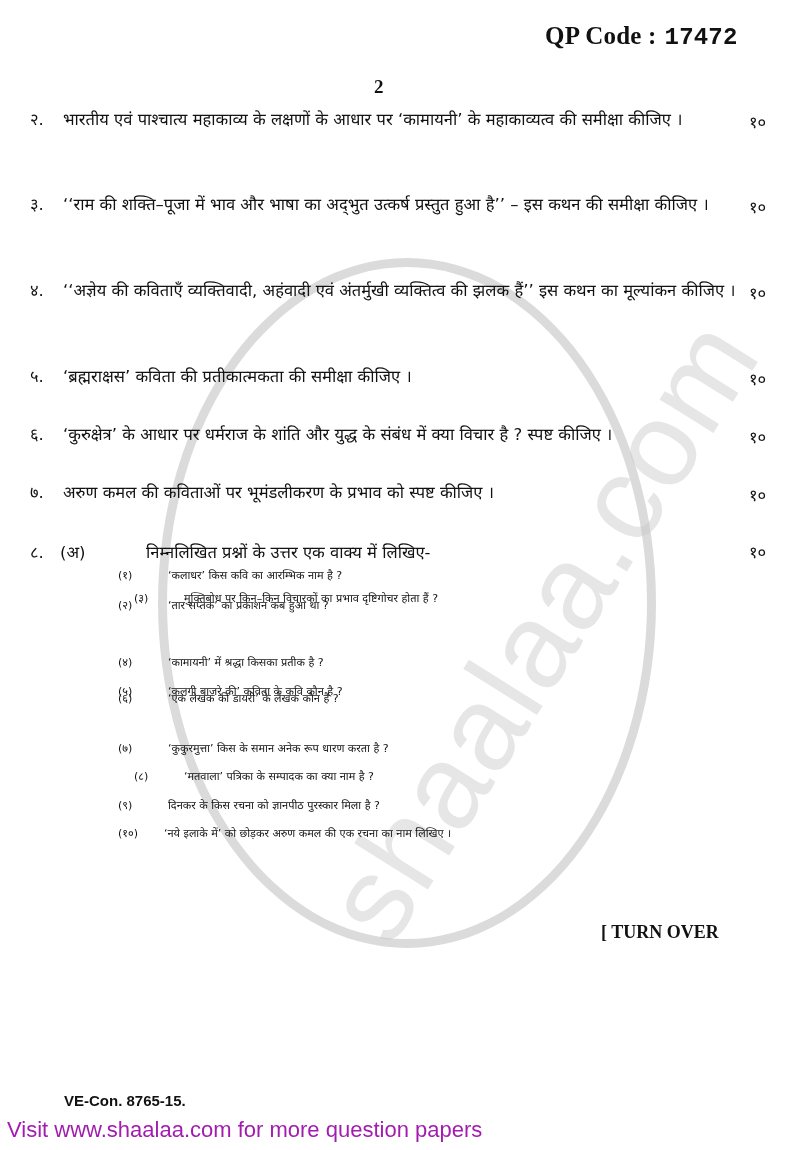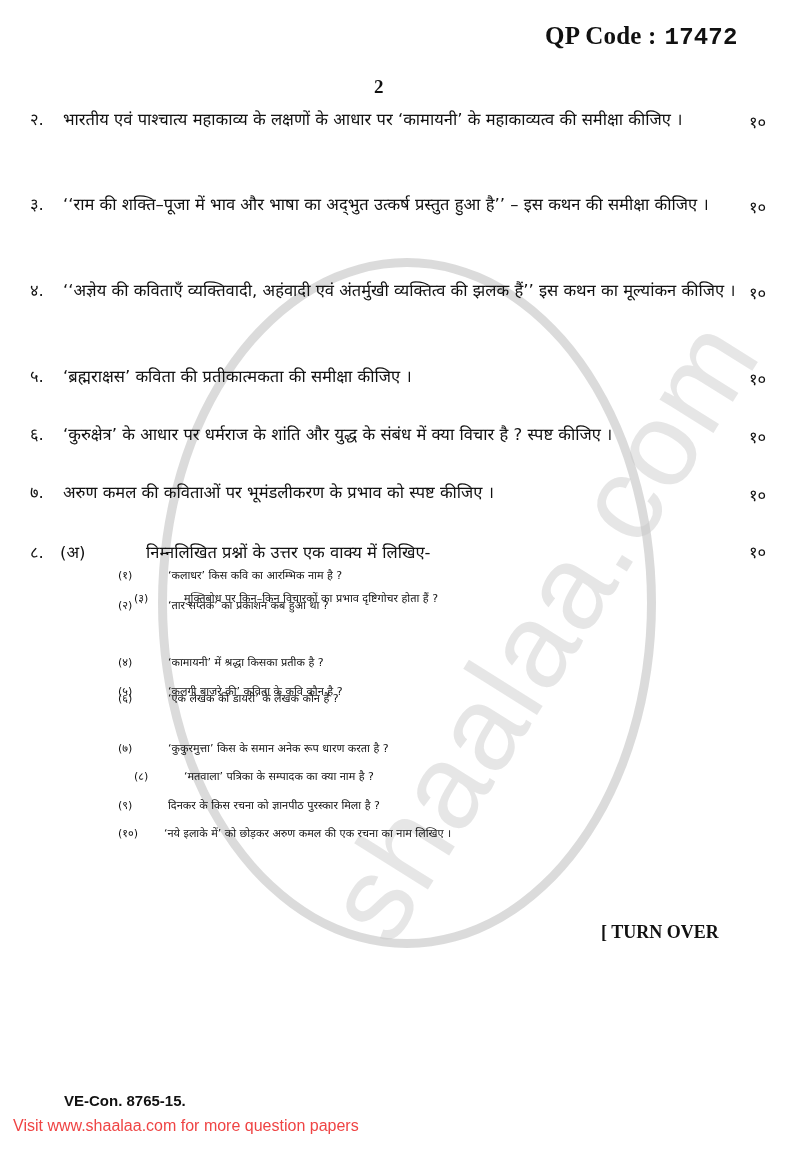--- a/index.html
+++ b/index.html
@@ -11,21 +11,21 @@
   .q { position: absolute; font-family: "DejaVu Sans", sans-serif; font-size: 16.5px; line-height: 31px; color: #111; }
   .q .no { position: absolute; left: 0; top: 0; }
   .q .text { position: absolute; left: 33px; top: 0; width: 690px; }
   .marks { position: absolute; left: 749px; font-family: "DejaVu Sans", sans-serif; font-size: 16.5px; color: #111; }
   .sub { position: absolute; left: 118px; font-family: "DejaVu Sans", sans-serif; font-size: 11px; color: #111; white-space: nowrap; }
   .sub .sno { display: inline-block; width: 50px; }
   .q8-head { position: absolute; top: 540px; left: 30px; font-family: "DejaVu Sans", sans-serif; font-size: 16.5px; white-space: nowrap; }
   .q8-head .part { display: inline-block; width: 86px; }
   .turn-over { position: absolute; left: 601px; top: 922px; font-family: "Liberation Serif", serif; font-weight: bold; font-size: 18px; }
   .footer-code { position: absolute; left: 28px; top: 1092px; font-family: "Liberation Sans", sans-serif; font-weight: bold; font-size: 15px; margin-left: 36px; }
-  .footer-visit { position: absolute; left: 13px; top: 1117px; font-family: "Liberation Sans", sans-serif; font-size: 16px; color: #ef4444; }
+  .footer-visit { position: absolute; left: 7px; top: 1117px; font-family: "Liberation Sans", sans-serif; font-size: 22px; color: #a21caf; }
   .watermark-circle { position: absolute; left: 158px; top: 258px; width: 498px; height: 690px; border: 9px solid rgba(190,190,190,0.55); border-radius: 50%; box-sizing: border-box; pointer-events: none; }
   .watermark-text { position: absolute; left: 190px; top: 560px; font-family: "Liberation Sans", sans-serif; font-size: 120px; color: rgba(200,200,200,0.45); transform: rotate(-58deg); transform-origin: center; pointer-events: none; white-space: nowrap; letter-spacing: 2px; }
 </style>
 </head>
 <body>
 
 <div class="page">
 
   <div class="watermark-circle"></div>
   <div class="watermark-text">shaalaa.com</div>

